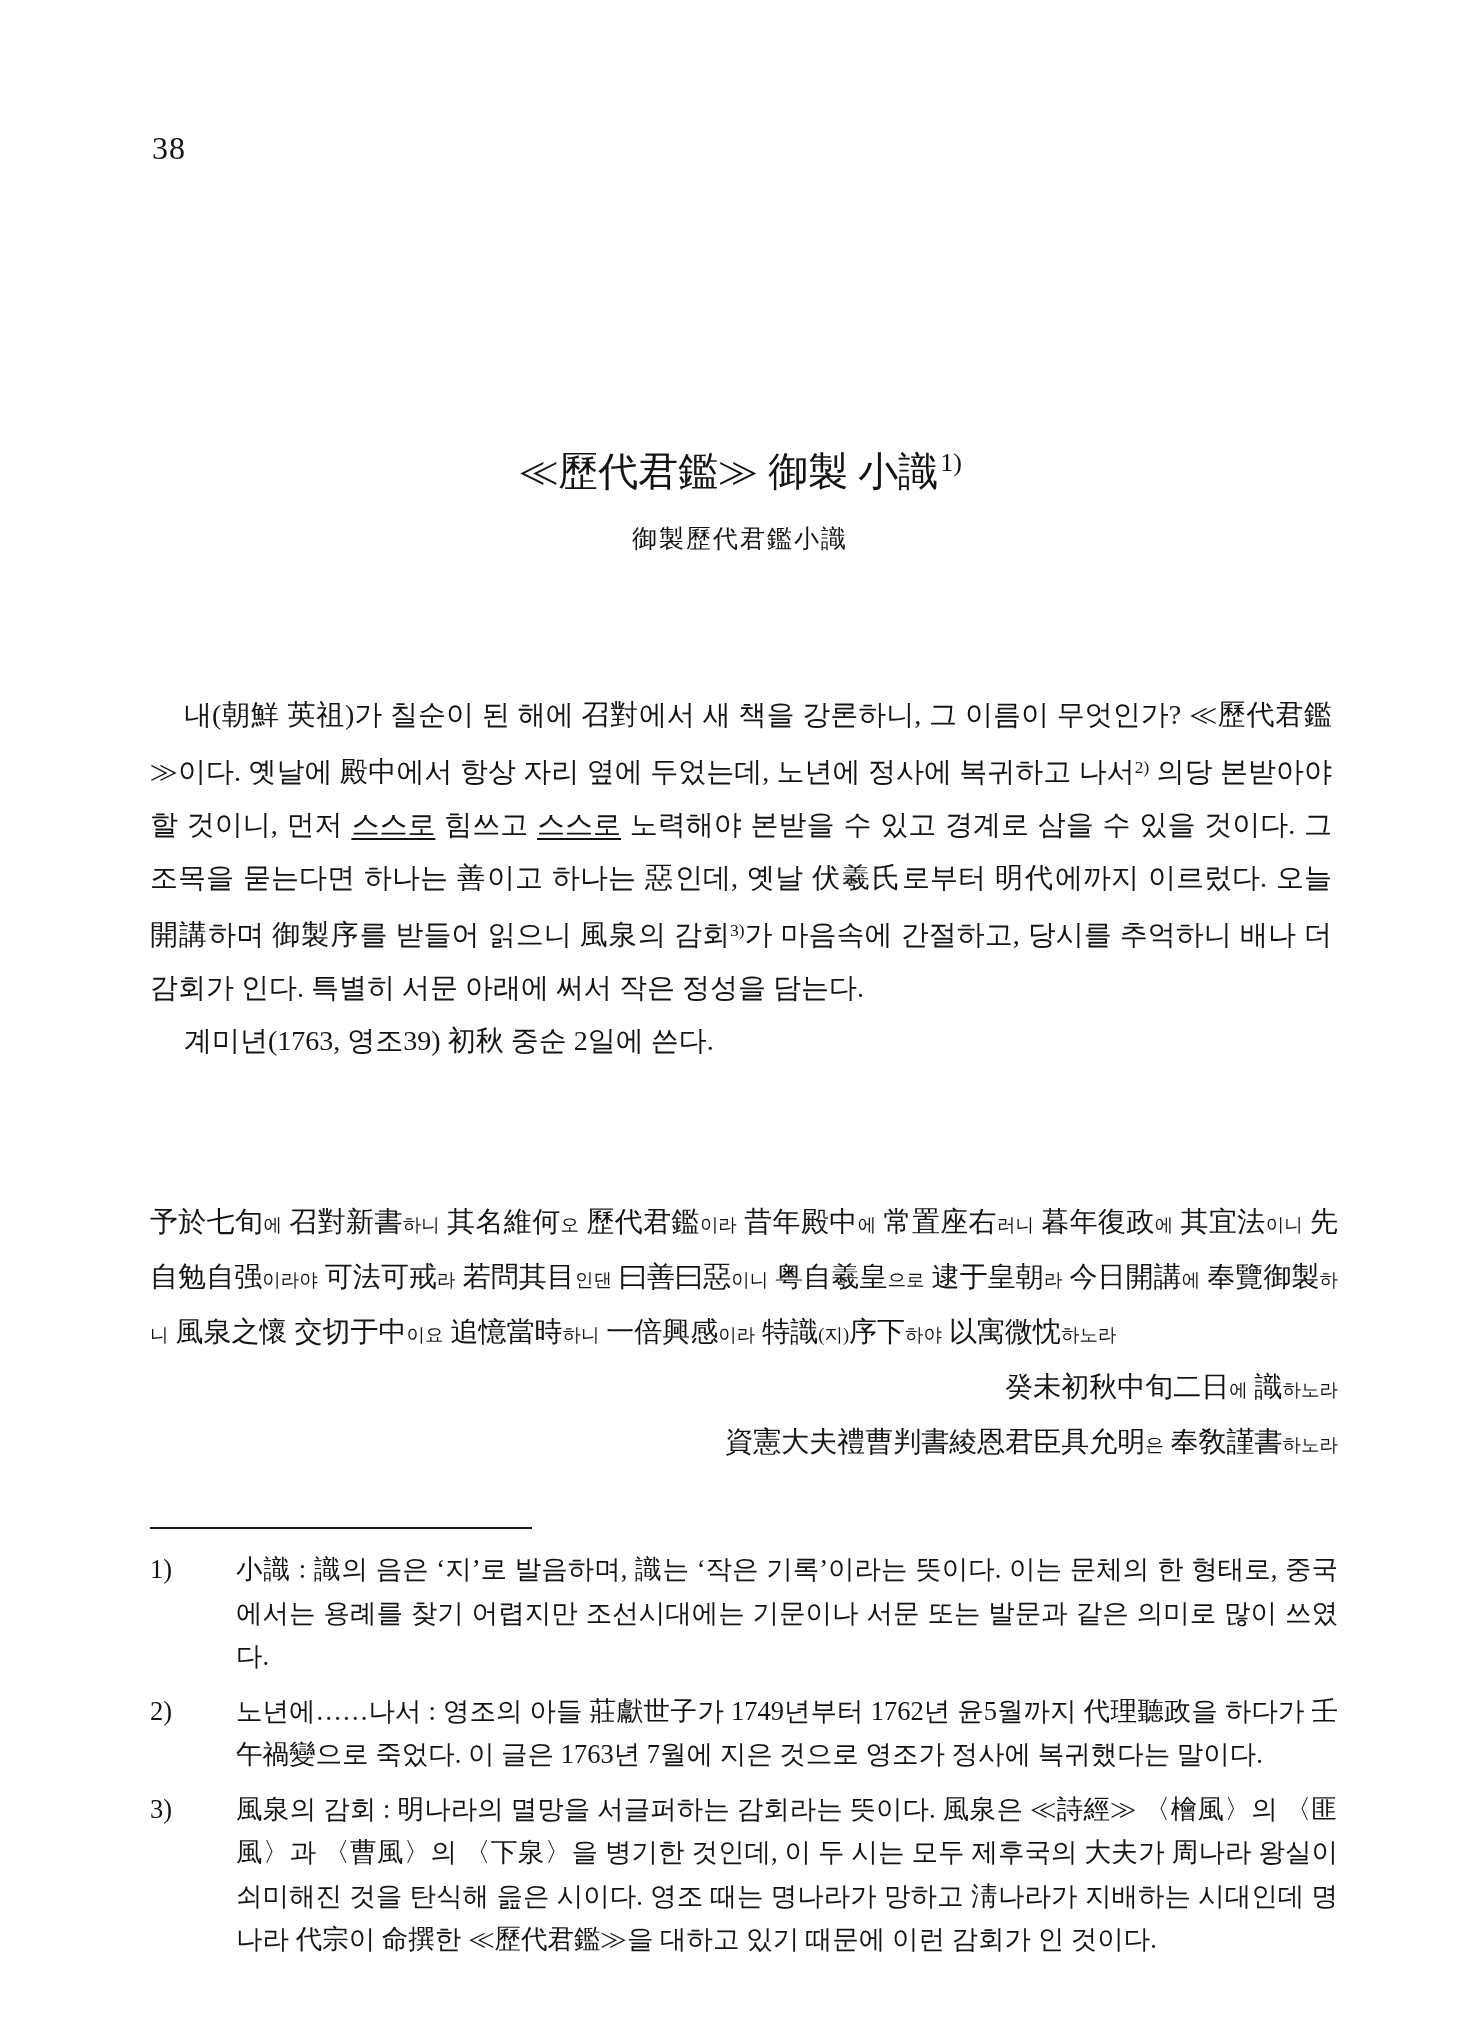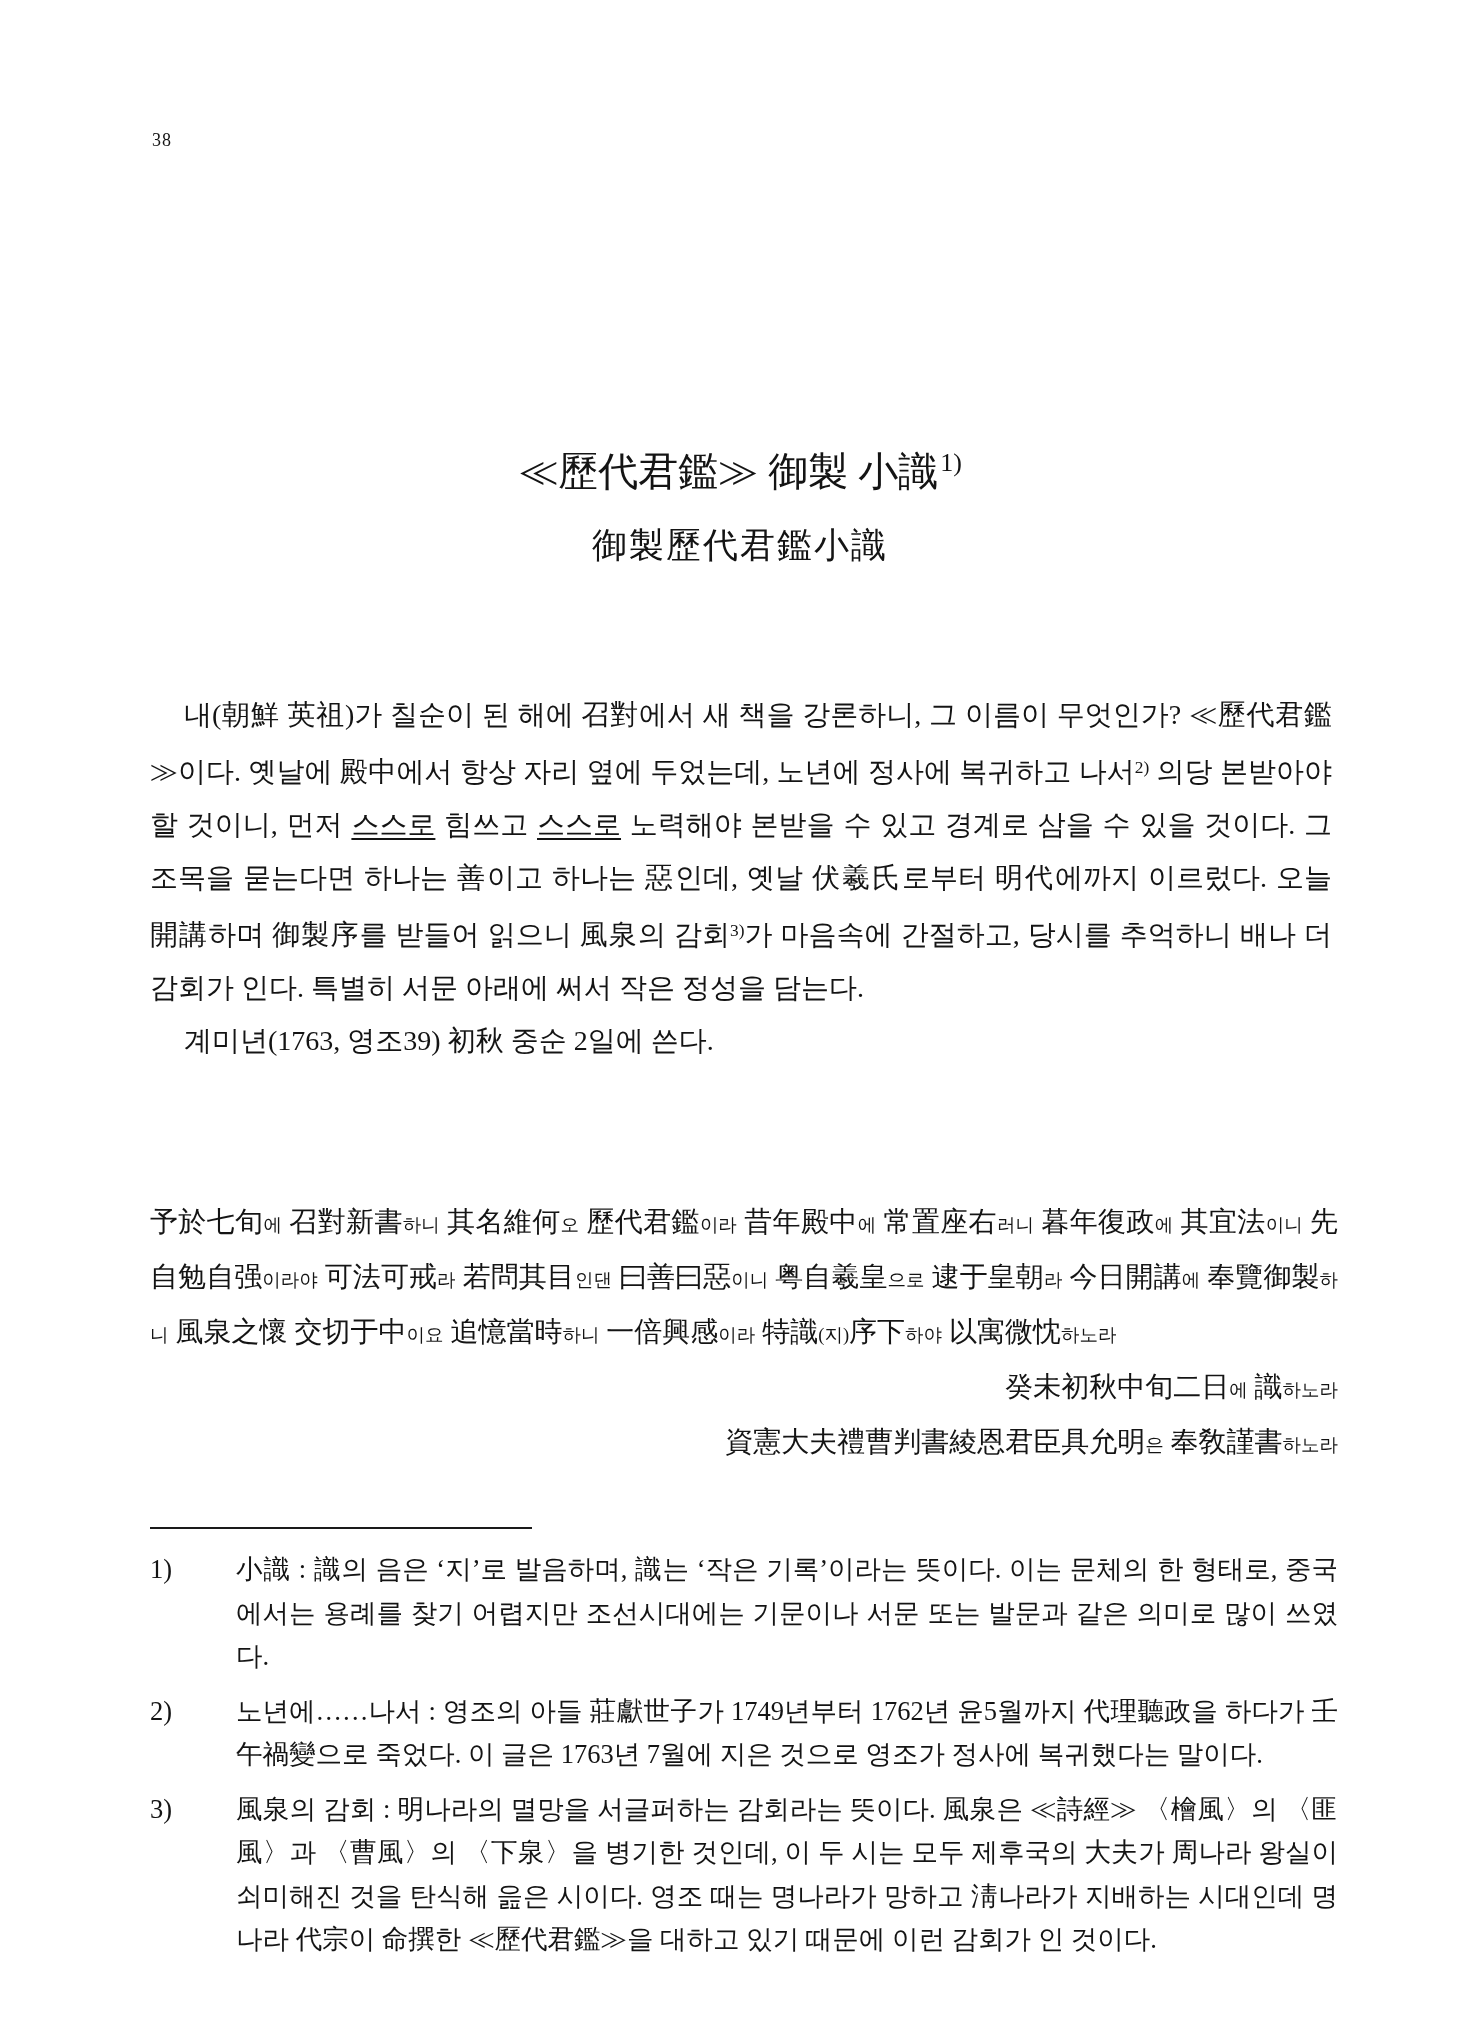--- a/index.html
+++ b/index.html
@@ -6,30 +6,30 @@
   .page {
     position:relative;
     width:1480px; height:2024px;
     margin:0 auto;
     background:#ffffff;
     color:#141414;
     font-family:"Liberation Serif","DejaVu Serif",serif;
   }
   .pagenum {
     position:absolute; top:130px; left:152px;
-    font-size:18px; letter-spacing:1px;
+    font-size:32px; letter-spacing:1px;
   }
   .title {
     position:absolute; top:444px; left:150px; width:1180px;
     text-align:center; font-size:40px; white-space:nowrap;
   }
   .title .fnref { font-size:26px; vertical-align:14px; margin-left:2px; }
   .subtitle {
     position:absolute; top:522px; left:150px; width:1180px;
-    text-align:center; font-size:35px; letter-spacing:2px;
+    text-align:center; font-size:25px; letter-spacing:2px;
   }
   .body-block {
     position:absolute; top:688px; left:150px; width:1182px;
     font-size:28px; line-height:53px; text-align:justify;
   }
   .body-block p { margin:0; }
   .para { text-indent:34px; }
   .standalone { text-indent:34px; text-align:left; }
   .sup { font-size:0.62em; vertical-align:8px; }
   .und { text-decoration:underline; text-underline-offset:4px; }

